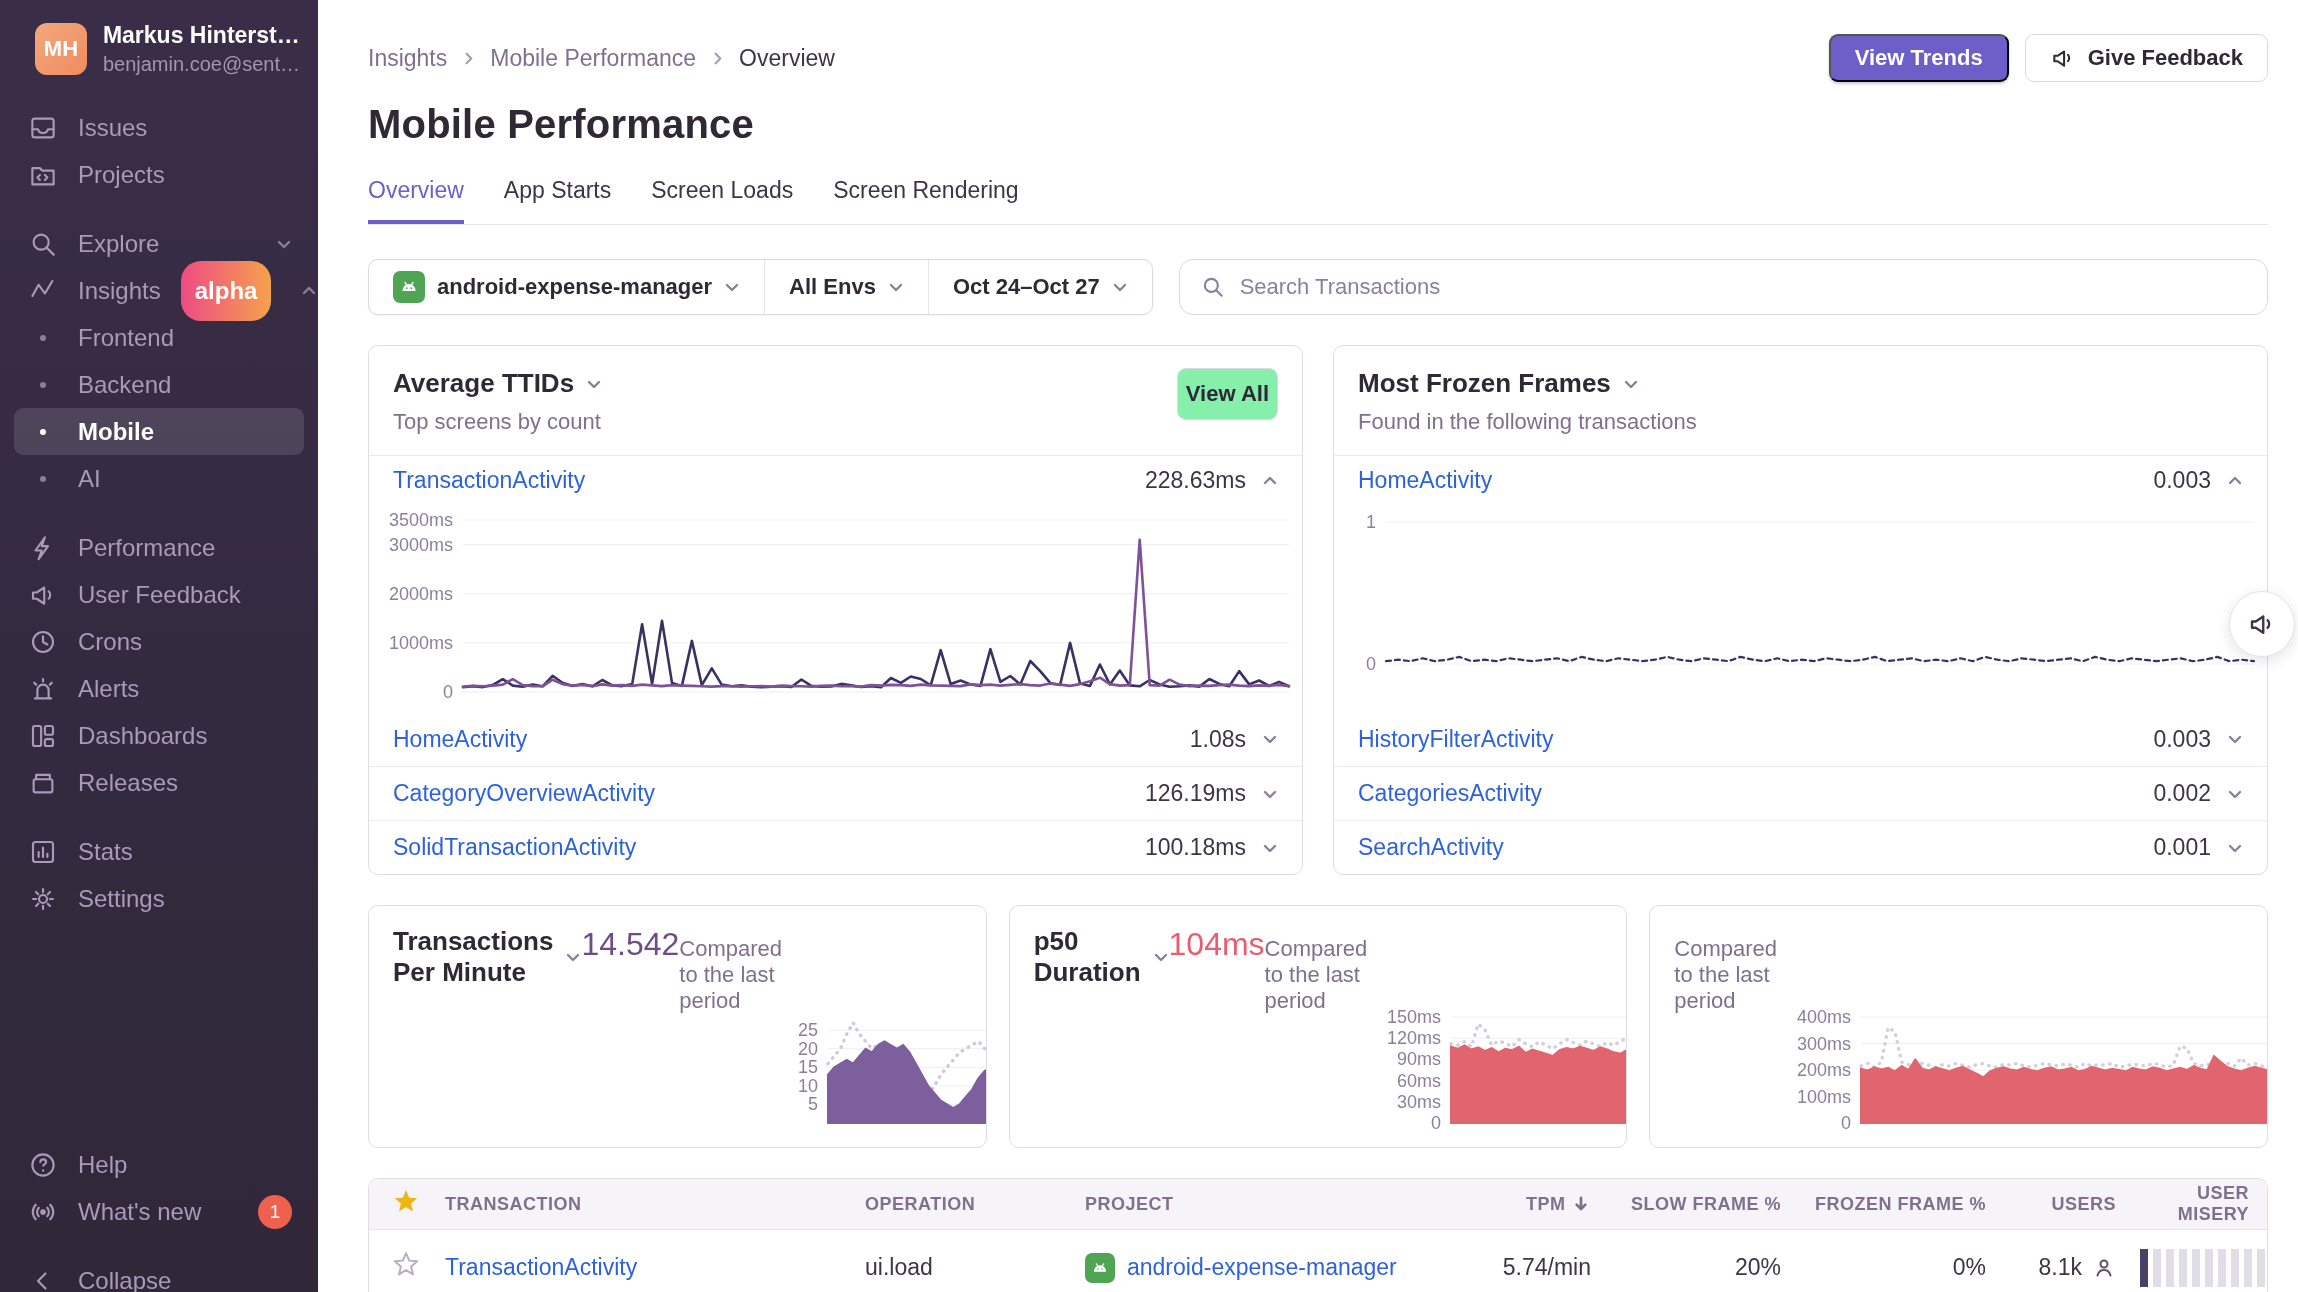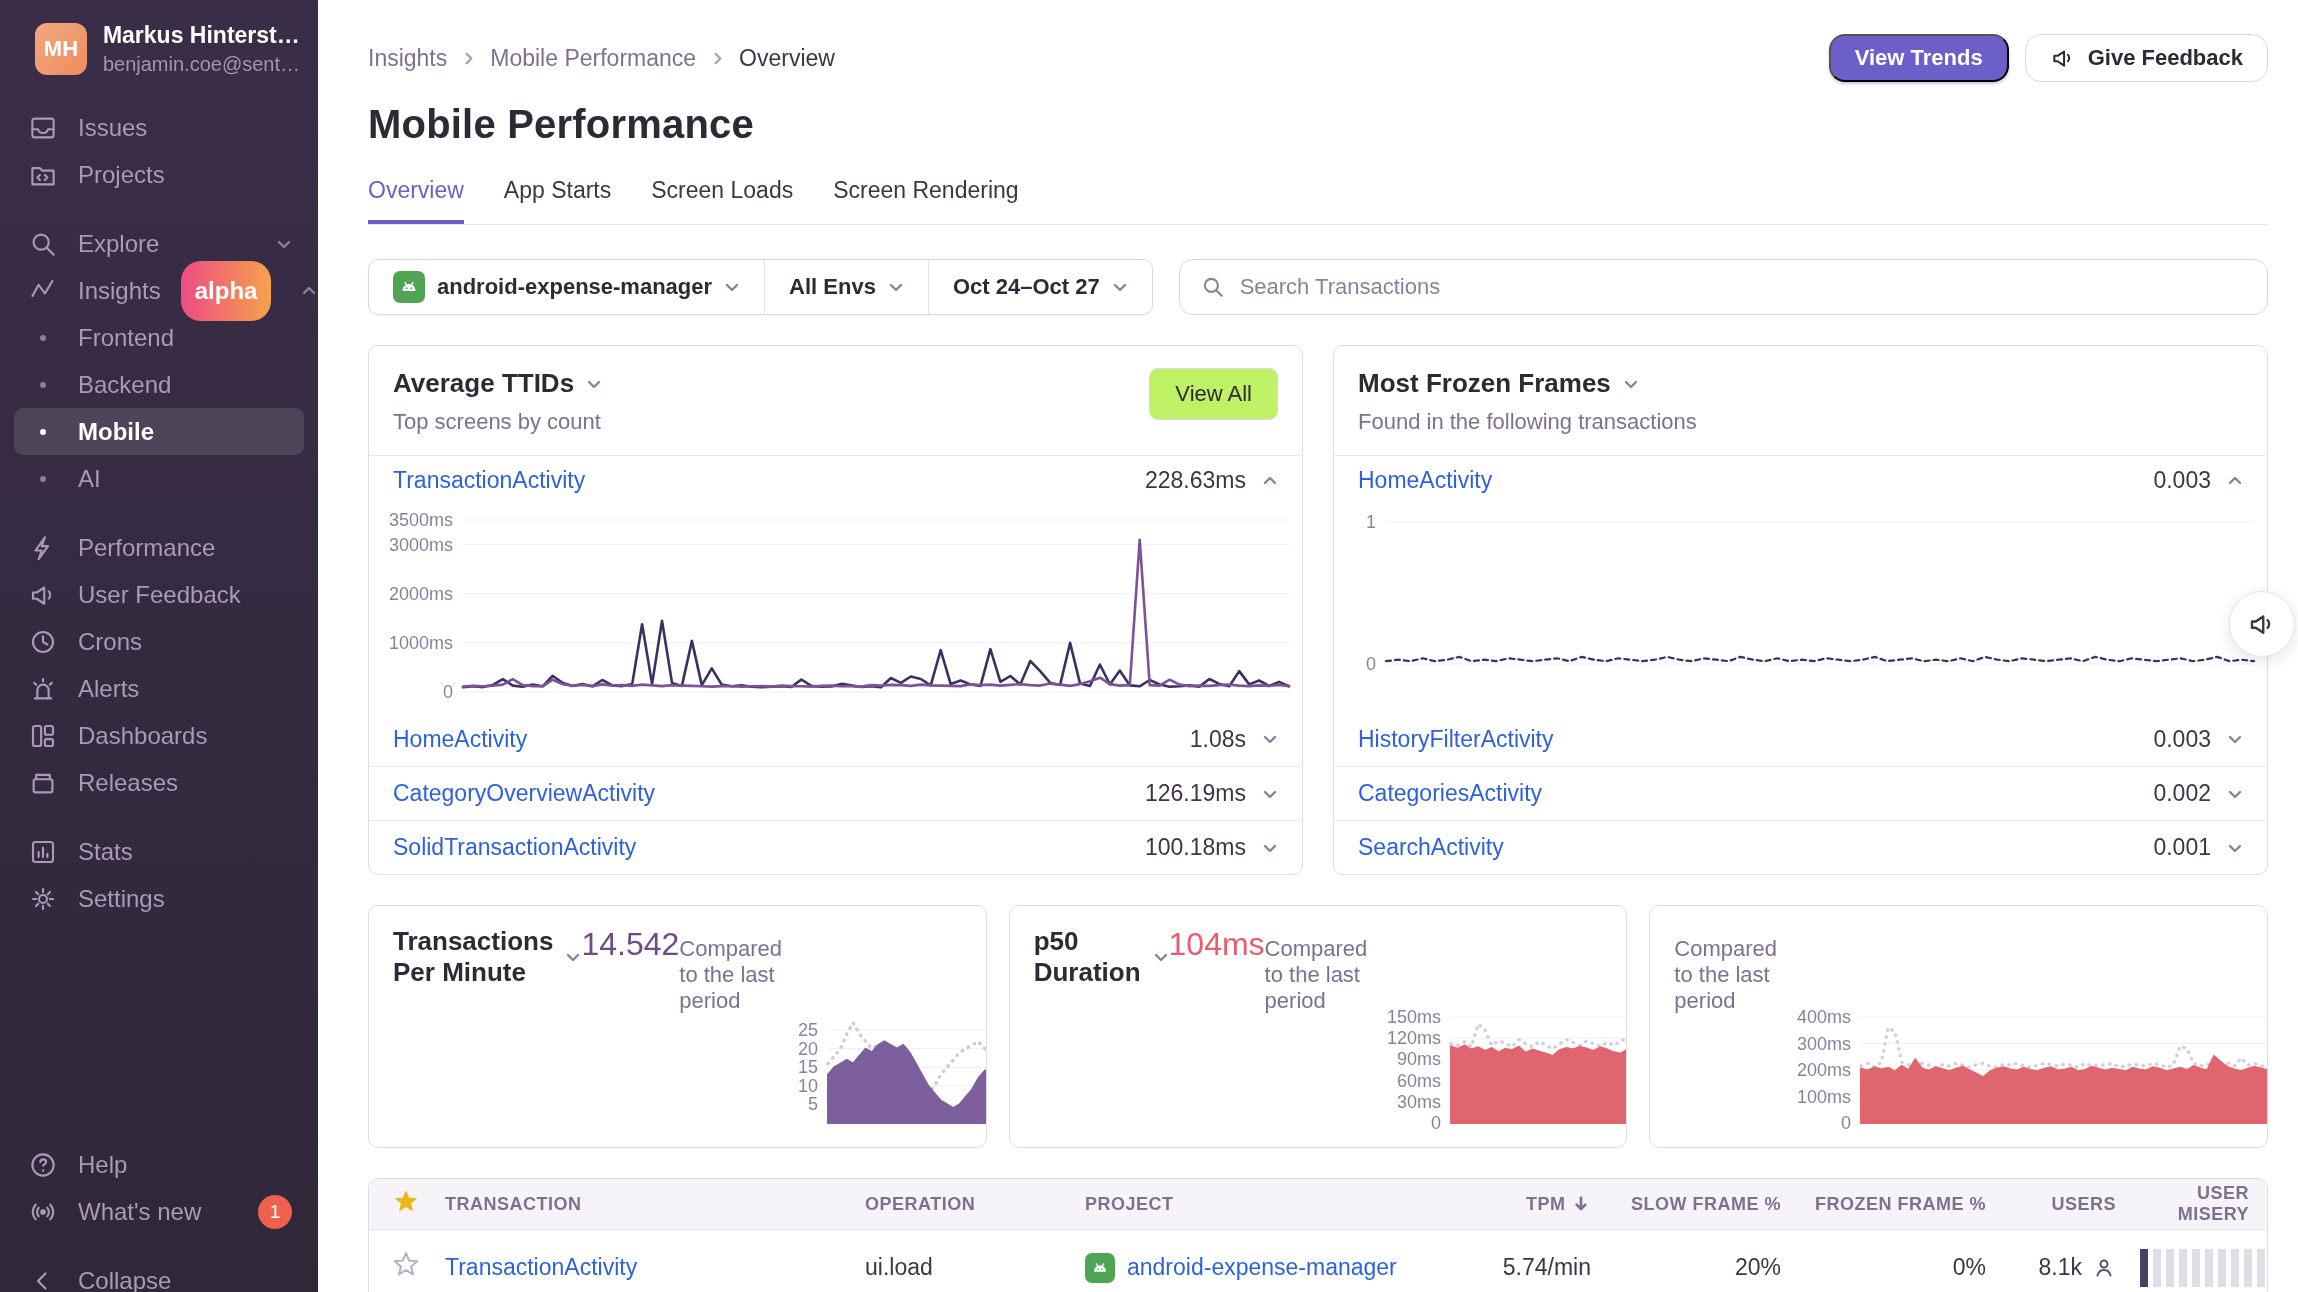--- a/index.html
+++ b/index.html
@@ -33,21 +33,21 @@
     display:flex; align-items:center; justify-content:center; font-size:19px; }
 
   
   .main { position:absolute; left:318px; top:0; width:1980px; height:1292px; padding:0 30px 0 50px; }
   .topbar { display:flex; align-items:center; margin-top:34px; }
   .crumbs { display:flex; align-items:center; gap:14px; font-size:23px; color:#80708f; }
   .crumbs .last { color:#3e3446; }
   .crumb { cursor:pointer; }
   .crumb-sep { width:15px; height:15px; stroke:#a99cb5; fill:none; stroke-width:2.4; stroke-linecap:round; stroke-linejoin:round;}
   .topbtns { margin-left:auto; display:flex; gap:16px; }
-  .btn { height:48px; border-radius:16px; display:flex; align-items:center; gap:12px;
+  .btn { height:48px; border-radius:9px; display:flex; align-items:center; gap:12px;
     font-size:22px; font-weight:bold; padding:0 24px; cursor:pointer; }
   .btn-primary { background:#6c5fc7; color:#fff; box-shadow:0 2px 3px rgba(60,40,100,.25); }
   .btn-ghost { background:#fff; color:#2f2936; border:1px solid #dcd7e2; }
   .bicon { width:26px; height:26px; stroke:#2f2936; fill:none; stroke-width:1.9; stroke-linecap:round; stroke-linejoin:round;}
   .page-title { font-size:40px; font-weight:bold; color:#2f2936; margin-top:20px; letter-spacing:.2px; }
 
   .tabs { display:flex; gap:40px; margin-top:30px; border-bottom:1px solid #e7e3ec; }
   .tab { font-size:23px; color:#3e3446; padding-bottom:16px; cursor:pointer; border-bottom:4px solid transparent; }
   .tab.active { color:#6c5fc7; border-bottom-color:#6c5fc7; }
 
@@ -66,22 +66,22 @@
   .icon-gray { width:26px; height:26px; stroke:#8d7f9c; fill:none; stroke-width:2; stroke-linecap:round; }
 
   
   .cards-top { display:grid; grid-template-columns:1fr 1fr; gap:30px; margin-top:30px; }
   .card { border:1px solid #e0dce5; border-radius:10px; background:#fff; overflow:hidden; }
   .card-top { height:530px; display:flex; flex-direction:column; }
   .card-head { display:flex; align-items:flex-start; padding:22px 24px 0 24px; }
   .card-title-wrap { flex:1; }
   .card-title { font-size:26px; font-weight:bold; color:#2f2936; display:flex; align-items:center; gap:12px; cursor:pointer;}
   .card-sub { font-size:22px; color:#80708f; margin-top:10px; }
-  .btn-viewall { border:1px solid #dcd7e2; border-radius:9px; height:52px; padding:0 25px; font-size:22px;
-    font-weight:normal; color:#2f2936; background:#bef264; display:flex; align-items:center; cursor:pointer; }
+  .btn-viewall { border:1px solid #dcd7e2; border-radius:9px; height:52px; padding:0 8px; font-size:22px;
+    font-weight:bold; color:#2f2936; background:#86efac; display:flex; align-items:center; cursor:pointer; }
   .divider { height:1px; background:#eceaf0; margin-top:20px; }
   .screen-row { display:flex; align-items:center; padding:0 24px; height:54px; border-top:1px solid #eceaf0; cursor:pointer;}
   .screen-row:first-child { border-top:none; }
   .screen-row .link { font-size:23px; color:#2e62d9; flex:1; cursor:pointer; }
   .screen-row .val { font-size:23px; color:#3e3446; margin-right:16px; }
   .rows-block { margin-top:auto; }
   .chart-box { position:relative; }
 
   .cards-mid { display:grid; grid-template-columns:1fr 1fr 1fr; gap:22px; margin-top:30px; }
   .card-mid { height:243px; padding:20px 24px 18px 24px; display:flex; flex-direction:row; }

